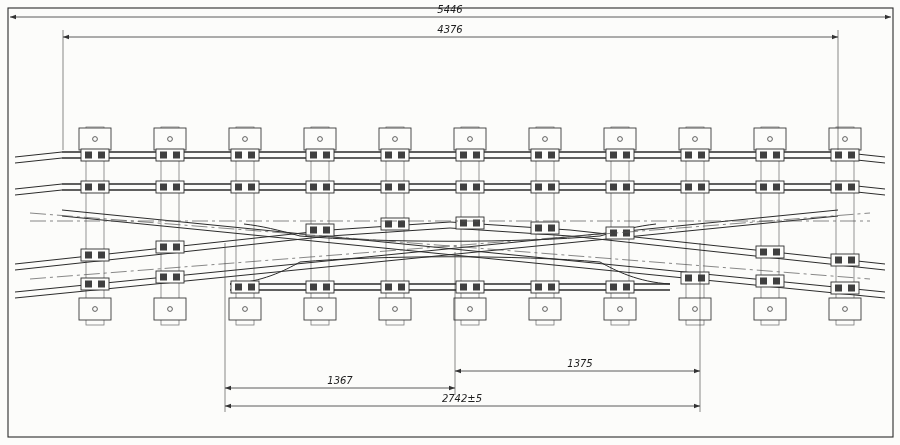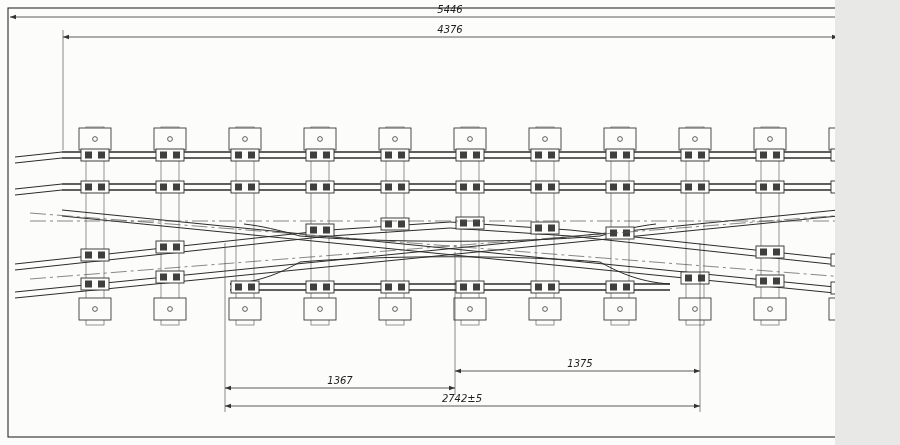--- a/index.html
+++ b/index.html
@@ -1,17 +1,17 @@
 <!DOCTYPE html>
 <html><head>
 <meta charset="utf-8">
 <style>
   html,body{margin:0;padding:0;background:#e8e8e6;}
   .page{
-    width:835px;height:445px;position:relative;background:#fcfcfa;
+    width:900px;height:445px;position:relative;background:#fcfcfa;
     font-family:"DejaVu Sans", sans-serif;overflow:hidden;
   }
   svg{display:block;width:900px;height:445px;}
   .thin   {stroke:#2b2b2b;stroke-width:1;fill:none;}
   .thick  {stroke:#2b2b2b;stroke-width:1.4;fill:none;}
   .ext    {stroke:#3a3a3a;stroke-width:0.6;fill:none;}
   .dimline{stroke:#333;stroke-width:0.8;fill:none;}
   .center {stroke:#555;stroke-width:0.7;fill:none;stroke-dasharray:16 4 3 4;}
   .dim-label{
     font-family:"DejaVu Sans", sans-serif;font-style:italic;

